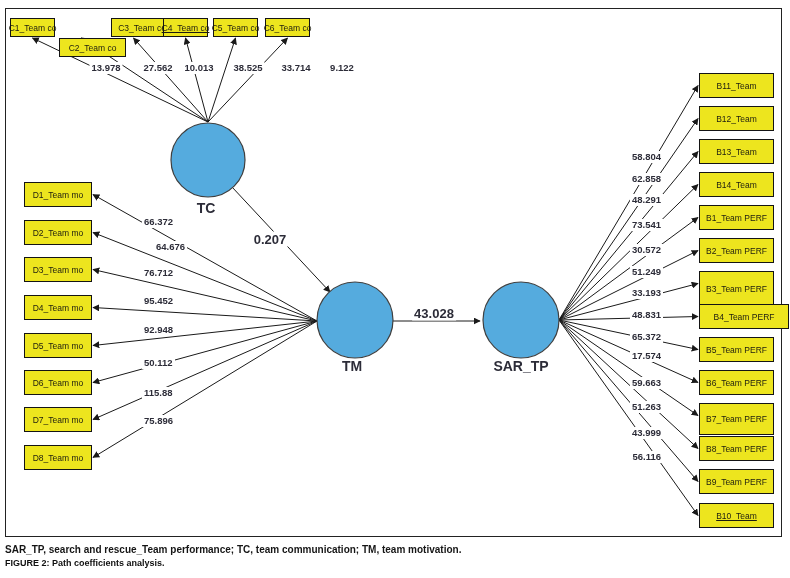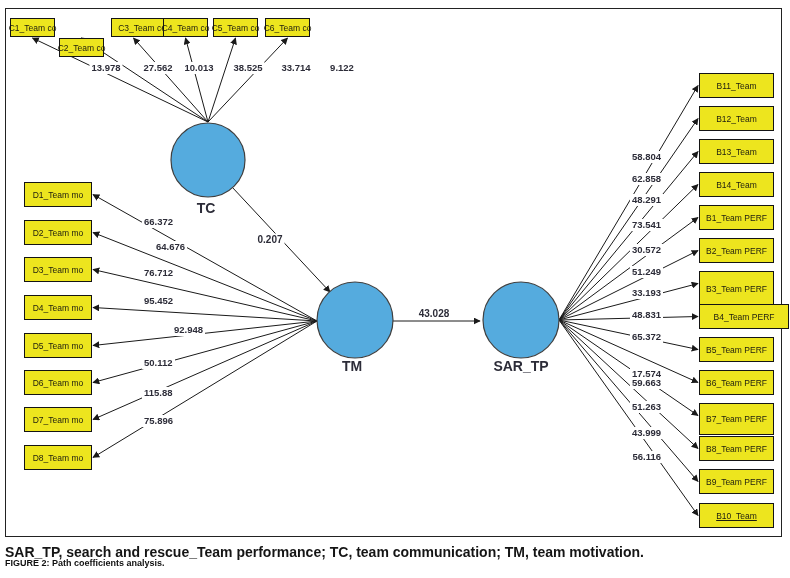--- a/index.html
+++ b/index.html
@@ -23,26 +23,26 @@
     position:absolute;z-index:3;
     font-size:9.5px;font-weight:600;color:#2c2c38;
     background:#ffffff;padding:0 2px;line-height:12px;white-space:nowrap;
   }
   .val.center{transform:translateX(-50%);}
   .latent-label{
     position:absolute;z-index:2;font-size:14px;font-weight:600;color:#2c2c38;
     transform:translateX(-50%);white-space:nowrap;
   }
   .coef{
-    position:absolute;z-index:3;font-size:10px;font-weight:600;color:#2c2c38;
+    position:absolute;z-index:3;font-size:13px;font-weight:600;color:#2c2c38;
     background:#ffffff;padding:0 2px;transform:translate(-50%,-50%);white-space:nowrap;
   }
   .note{
     position:absolute;left:5px;top:544px;z-index:2;
-    font-size:14px;font-weight:600;color:#151515;white-space:nowrap;
+    font-size:10px;font-weight:600;color:#151515;white-space:nowrap;
   }
   .figcap{
     position:absolute;left:5px;top:558px;z-index:2;
     font-size:9px;font-weight:700;color:#101010;white-space:nowrap;
   }
 </style>
 </head>
 <body>
 
 <div class="frame"></div>
@@ -84,40 +84,40 @@
     <line x1="232" y1="187" x2="330" y2="292" stroke="#1a1a1a" stroke-width="1" marker-end="url(#arr)"></line>
     <line x1="393" y1="321" x2="480" y2="321" stroke="#1a1a1a" stroke-width="1" marker-end="url(#arr)"></line>
     <circle cx="208" cy="160" r="37" fill="#55abde" stroke="#3f3f3f" stroke-width="1.2"></circle>
     <circle cx="355" cy="320" r="38" fill="#55abde" stroke="#3f3f3f" stroke-width="1.2"></circle>
     <circle cx="521" cy="320" r="38" fill="#55abde" stroke="#3f3f3f" stroke-width="1.2"></circle>
   </svg>
 
 <div id="nodes">
     <div class="ibox" style="left: 10px; top: 18px; width: 45px; height: 19px; background: rgb(237, 229, 30); border-color: rgb(20, 20, 20);">C1_Team co</div>
     <div class="val center" style="left: 106px; top: 62px;">13.978</div>
-    <div class="ibox" style="left: 59px; top: 18px; width: 45px; height: 19px; background: rgb(237, 229, 30); border-color: rgb(20, 20, 20); margin-top: 20px;">C2_Team co</div>
+    <div class="ibox" style="left: 59px; top: 18px; width: 67px; height: 19px; background: rgb(237, 229, 30); border-color: rgb(20, 20, 20); margin-top: 20px;">C2_Team co</div>
     <div class="val center" style="left: 158px; top: 62px;">27.562</div>
     <div class="ibox" style="left: 111px; top: 18px; width: 62px; height: 19px; background: rgb(237, 229, 30); border-color: rgb(20, 20, 20);">C3_Team co</div>
     <div class="val center" style="left: 199px; top: 62px;">10.013</div>
-    <div class="ibox" style="left: 163px; top: 18px; width: 45px; height: 19px; background: rgb(237, 229, 30); border-color: rgb(20, 20, 20);">C4_Team co</div>
+    <div class="ibox" style="left: 163px; top: 18px; width: 45px; height: 19px; background: rgb(237, 229, 30); border-color: rgb(20, 20, 20); text-decoration: underline;">C4_Team co</div>
     <div class="val center" style="left: 248px; top: 62px;">38.525</div>
     <div class="ibox" style="left: 213px; top: 18px; width: 45px; height: 19px; background: rgb(237, 229, 30); border-color: rgb(20, 20, 20);">C5_Team co</div>
     <div class="val center" style="left: 296px; top: 62px;">33.714</div>
     <div class="ibox" style="left: 265px; top: 18px; width: 45px; height: 19px; background: rgb(237, 229, 30); border-color: rgb(20, 20, 20);">C6_Team co</div>
     <div class="val center" style="left: 342px; top: 62px;">9.122</div>
     <div class="ibox" style="left: 24px; top: 182px; width: 68px; height: 25px; background: rgb(237, 229, 30); border-color: rgb(20, 20, 20);">D1_Team mo</div>
     <div class="val" style="left: 142px; top: 216px;">66.372</div>
     <div class="ibox" style="left: 24px; top: 220px; width: 68px; height: 25px; background: rgb(237, 229, 30); border-color: rgb(20, 20, 20);">D2_Team mo</div>
     <div class="val" style="left: 154px; top: 241px;">64.676</div>
     <div class="ibox" style="left: 24px; top: 257px; width: 68px; height: 25px; background: rgb(237, 229, 30); border-color: rgb(20, 20, 20);">D3_Team mo</div>
     <div class="val" style="left: 142px; top: 267px;">76.712</div>
     <div class="ibox" style="left: 24px; top: 295px; width: 68px; height: 25px; background: rgb(237, 229, 30); border-color: rgb(20, 20, 20);">D4_Team mo</div>
     <div class="val" style="left: 142px; top: 295px;">95.452</div>
     <div class="ibox" style="left: 24px; top: 333px; width: 68px; height: 25px; background: rgb(237, 229, 30); border-color: rgb(20, 20, 20);">D5_Team mo</div>
-    <div class="val" style="left: 142px; top: 324px; margin-left: 30px;">92.948</div>
+    <div class="val" style="left: 142px; top: 324px;">92.948</div>
     <div class="ibox" style="left: 24px; top: 370px; width: 68px; height: 25px; background: rgb(237, 229, 30); border-color: rgb(20, 20, 20);">D6_Team mo</div>
     <div class="val" style="left: 142px; top: 357px;">50.112</div>
     <div class="ibox" style="left: 24px; top: 407px; width: 68px; height: 25px; background: rgb(237, 229, 30); border-color: rgb(20, 20, 20);">D7_Team mo</div>
     <div class="val" style="left: 142px; top: 387px;">115.88</div>
     <div class="ibox" style="left: 24px; top: 445px; width: 68px; height: 25px; background: rgb(237, 229, 30); border-color: rgb(20, 20, 20);">D8_Team mo</div>
     <div class="val" style="left: 142px; top: 415px;">75.896</div>
     <div class="ibox" style="left: 699px; top: 73px; width: 75px; height: 25px; background: rgb(237, 229, 30); border-color: rgb(20, 20, 20);">B11_Team</div>
     <div class="val" style="right: 127px; top: 151px;">58.804</div>
     <div class="ibox" style="left: 699px; top: 106px; width: 75px; height: 25px; background: rgb(237, 229, 30); border-color: rgb(20, 20, 20);">B12_Team</div>
     <div class="val" style="right: 127px; top: 173px;">62.858</div>
@@ -129,21 +129,21 @@
     <div class="val" style="right: 127px; top: 244px;">30.572</div>
     <div class="ibox" style="left: 699px; top: 238px; width: 75px; height: 25px; background: rgb(237, 229, 30); border-color: rgb(20, 20, 20);">B2_Team PERF</div>
     <div class="val" style="right: 127px; top: 266px;">51.249</div>
     <div class="ibox" style="left: 699px; top: 271px; width: 75px; height: 36px; background: rgb(237, 229, 30); border-color: rgb(20, 20, 20);">B3_Team PERF</div>
     <div class="val" style="right: 127px; top: 287px;">33.193</div>
     <div class="ibox" style="left: 699px; top: 304px; width: 90px; height: 25px; background: rgb(237, 229, 30); border-color: rgb(20, 20, 20);">B4_Team PERF</div>
     <div class="val" style="right: 127px; top: 309px;">48.831</div>
     <div class="ibox" style="left: 699px; top: 337px; width: 75px; height: 25px; background: rgb(237, 229, 30); border-color: rgb(20, 20, 20);">B5_Team PERF</div>
     <div class="val" style="right: 127px; top: 331px;">65.372</div>
     <div class="ibox" style="left: 699px; top: 370px; width: 75px; height: 25px; background: rgb(237, 229, 30); border-color: rgb(20, 20, 20);">B6_Team PERF</div>
-    <div class="val" style="right: 127px; top: 368px;">17.574</div>
+    <div class="val" style="right: 127px; top: 350px;">17.574</div>
     <div class="ibox" style="left: 699px; top: 403px; width: 75px; height: 32px; background: rgb(237, 229, 30); border-color: rgb(20, 20, 20);">B7_Team PERF</div>
     <div class="val" style="right: 127px; top: 377px;">59.663</div>
     <div class="ibox" style="left: 699px; top: 436px; width: 75px; height: 25px; background: rgb(237, 229, 30); border-color: rgb(20, 20, 20);">B8_Team PERF</div>
     <div class="val" style="right: 127px; top: 401px;">51.263</div>
     <div class="ibox" style="left: 699px; top: 469px; width: 75px; height: 25px; background: rgb(237, 229, 30); border-color: rgb(20, 20, 20);">B9_Team PERF</div>
     <div class="val" style="right: 127px; top: 427px;">43.999</div>
     <div class="ibox" style="left: 699px; top: 503px; width: 75px; height: 25px; background: rgb(237, 229, 30); border-color: rgb(20, 20, 20); text-decoration: underline;">B10_Team</div>
     <div class="val" style="right: 127px; top: 451px;">56.116</div>
   </div>
 

